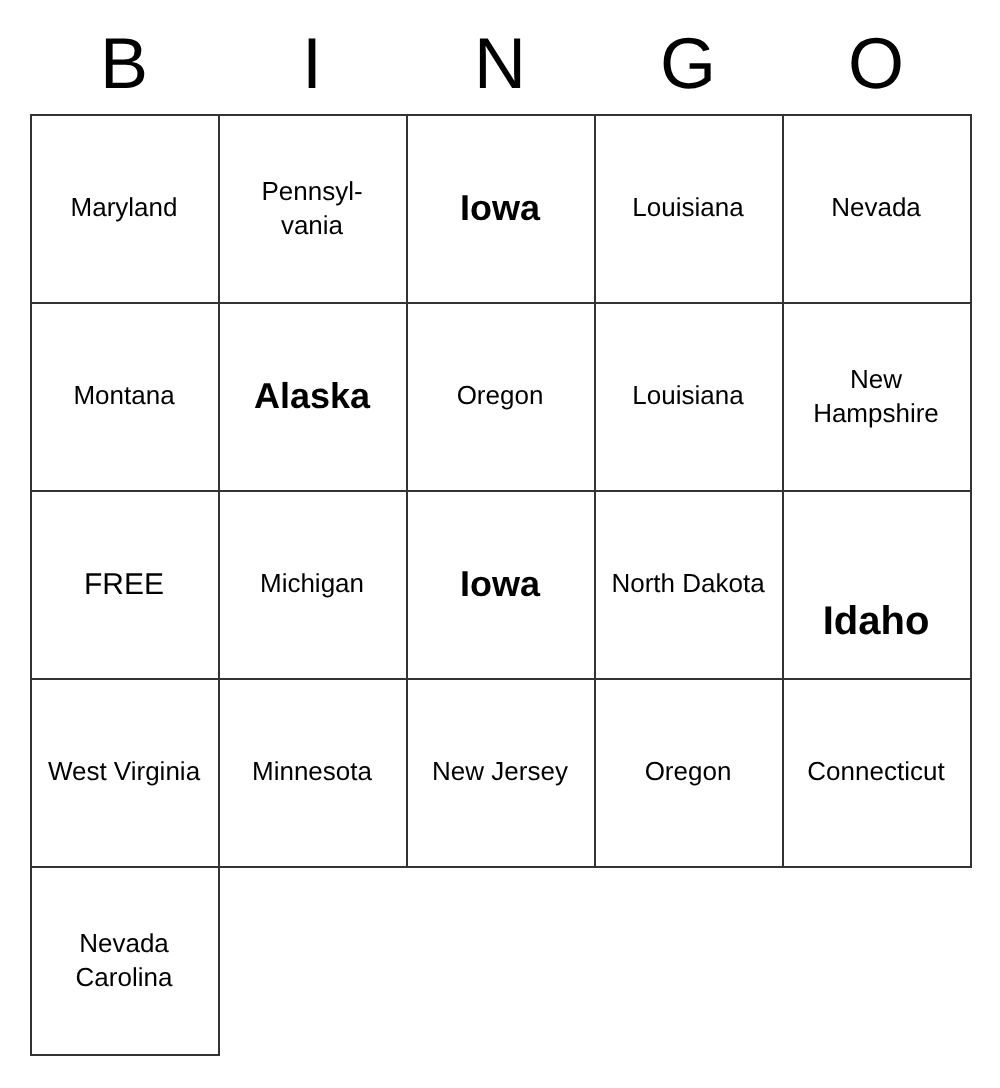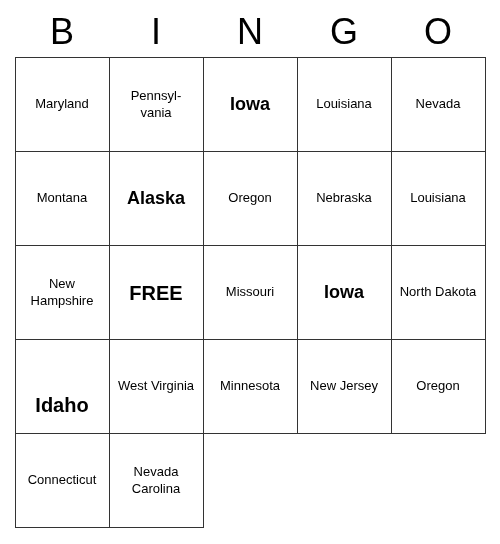--- a/index.html
+++ b/index.html
@@ -50,22 +50,22 @@
     .bingo-cell.large span {
       font-size: 18px;
       font-weight: bold;
     }
     .bingo-cell.medium span {
       font-size: 20px;
       font-weight: bold;
       margin-top: 37px;
     }
     .bingo-cell.free span {
-      font-size: 20px;
-      font-weight: bold;
+      font-size: 15px;
+      font-weight: normal;
     }
   </style>
 </head>
 <body>
 
 <div class="bingo-header">
 <div class="bingo-letter">B</div>
     <div class="bingo-letter">I</div>
     <div class="bingo-letter">N</div>
     <div class="bingo-letter">G</div>
@@ -90,33 +90,30 @@
     <div class="bingo-cell">
       <span>Montana</span>
     </div>
     <div class="bingo-cell large">
       <span>Alaska</span>
     </div>
     <div class="bingo-cell">
       <span>Oregon</span>
     </div>
     <div class="bingo-cell">
-      <span>Nebraska</span>
-    </div>
-    <div class="bingo-cell">
       <span>Louisiana</span>
     </div>
     <div class="bingo-cell">
       <span>New Hampshire</span>
     </div>
     <div class="bingo-cell free">
       <span>FREE</span>
     </div>
     <div class="bingo-cell">
-      <span>Missouri</span>
+      <span>Michigan</span>
     </div>
     <div class="bingo-cell large">
       <span>Iowa</span>
     </div>
     <div class="bingo-cell">
       <span>North Dakota</span>
     </div>
     <div class="bingo-cell medium">
       <span>Idaho</span>
     </div>

